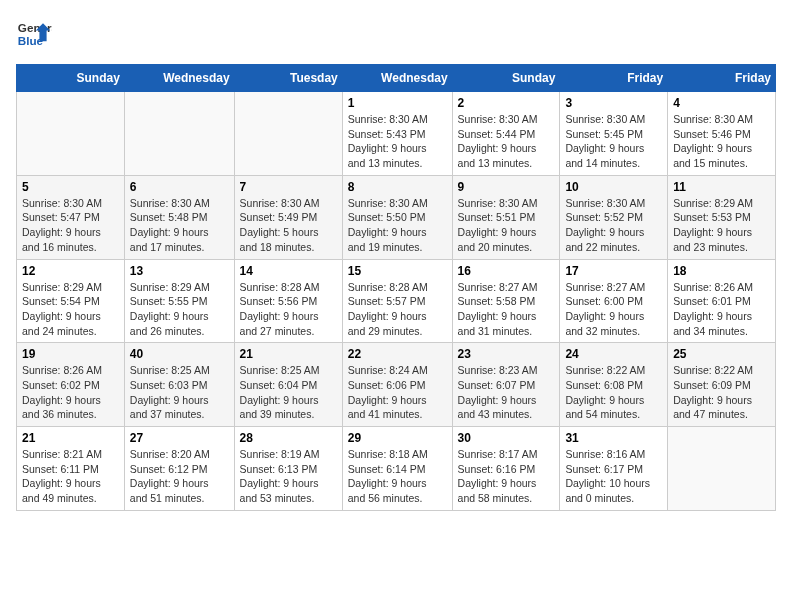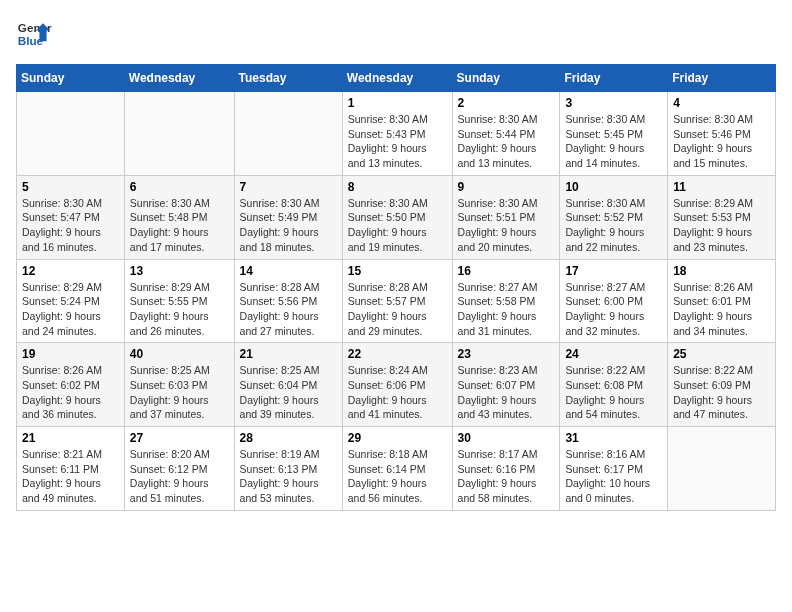--- a/index.html
+++ b/index.html
@@ -39,21 +39,21 @@
     }
     table {
       width: 100%;
       border-collapse: collapse;
       font-size: 11px;
     }
     thead tr th {
       background-color: #1a5fb4;
       color: #fff;
       padding: 6px 4px;
-      text-align: left;
+      text-align: right;
       font-size: 12px;
       font-weight: bold;
       border: 1px solid #1a5fb4;
     }
     tbody tr td {
       border: 1px solid #ccc;
       vertical-align: top;
       padding: 4px 5px;
       width: 113px;
       min-height: 80px;
@@ -112,28 +112,28 @@
         <td class="empty"></td>
         <td class="empty"></td>
         <td><span class="day-number">1</span><span class="cell-text">Sunrise: 8:30 AM</span><br><span class="cell-text">Sunset: 5:43 PM</span><br><span class="cell-text">Daylight: 9 hours and 13 minutes.</span><br></td>
         <td><span class="day-number">2</span><span class="cell-text">Sunrise: 8:30 AM</span><br><span class="cell-text">Sunset: 5:44 PM</span><br><span class="cell-text">Daylight: 9 hours and 13 minutes.</span><br></td>
         <td><span class="day-number">3</span><span class="cell-text">Sunrise: 8:30 AM</span><br><span class="cell-text">Sunset: 5:45 PM</span><br><span class="cell-text">Daylight: 9 hours and 14 minutes.</span><br></td>
         <td><span class="day-number">4</span><span class="cell-text">Sunrise: 8:30 AM</span><br><span class="cell-text">Sunset: 5:46 PM</span><br><span class="cell-text">Daylight: 9 hours and 15 minutes.</span><br></td>
       </tr>
       <tr>
         <td><span class="day-number">5</span><span class="cell-text">Sunrise: 8:30 AM</span><br><span class="cell-text">Sunset: 5:47 PM</span><br><span class="cell-text">Daylight: 9 hours and 16 minutes.</span><br></td>
         <td><span class="day-number">6</span><span class="cell-text">Sunrise: 8:30 AM</span><br><span class="cell-text">Sunset: 5:48 PM</span><br><span class="cell-text">Daylight: 9 hours and 17 minutes.</span><br></td>
-        <td><span class="day-number">7</span><span class="cell-text">Sunrise: 8:30 AM</span><br><span class="cell-text">Sunset: 5:49 PM</span><br><span class="cell-text">Daylight: 9 hours and 18 minutes.</span><br></td>
+        <td><span class="day-number">7</span><span class="cell-text">Sunrise: 8:30 AM</span><br><span class="cell-text">Sunset: 5:49 PM</span><br><span class="cell-text">Daylight: 5 hours and 18 minutes.</span><br></td>
         <td><span class="day-number">8</span><span class="cell-text">Sunrise: 8:30 AM</span><br><span class="cell-text">Sunset: 5:50 PM</span><br><span class="cell-text">Daylight: 9 hours and 19 minutes.</span><br></td>
         <td><span class="day-number">9</span><span class="cell-text">Sunrise: 8:30 AM</span><br><span class="cell-text">Sunset: 5:51 PM</span><br><span class="cell-text">Daylight: 9 hours and 20 minutes.</span><br></td>
         <td><span class="day-number">10</span><span class="cell-text">Sunrise: 8:30 AM</span><br><span class="cell-text">Sunset: 5:52 PM</span><br><span class="cell-text">Daylight: 9 hours and 22 minutes.</span><br></td>
         <td><span class="day-number">11</span><span class="cell-text">Sunrise: 8:29 AM</span><br><span class="cell-text">Sunset: 5:53 PM</span><br><span class="cell-text">Daylight: 9 hours and 23 minutes.</span><br></td>
       </tr>
       <tr>
-        <td><span class="day-number">12</span><span class="cell-text">Sunrise: 8:29 AM</span><br><span class="cell-text">Sunset: 5:24 PM</span><br><span class="cell-text">Daylight: 9 hours and 24 minutes.</span><br></td>
+        <td><span class="day-number">12</span><span class="cell-text">Sunrise: 8:29 AM</span><br><span class="cell-text">Sunset: 5:54 PM</span><br><span class="cell-text">Daylight: 9 hours and 24 minutes.</span><br></td>
         <td><span class="day-number">13</span><span class="cell-text">Sunrise: 8:29 AM</span><br><span class="cell-text">Sunset: 5:55 PM</span><br><span class="cell-text">Daylight: 9 hours and 26 minutes.</span><br></td>
         <td><span class="day-number">14</span><span class="cell-text">Sunrise: 8:28 AM</span><br><span class="cell-text">Sunset: 5:56 PM</span><br><span class="cell-text">Daylight: 9 hours and 27 minutes.</span><br></td>
         <td><span class="day-number">15</span><span class="cell-text">Sunrise: 8:28 AM</span><br><span class="cell-text">Sunset: 5:57 PM</span><br><span class="cell-text">Daylight: 9 hours and 29 minutes.</span><br></td>
         <td><span class="day-number">16</span><span class="cell-text">Sunrise: 8:27 AM</span><br><span class="cell-text">Sunset: 5:58 PM</span><br><span class="cell-text">Daylight: 9 hours and 31 minutes.</span><br></td>
         <td><span class="day-number">17</span><span class="cell-text">Sunrise: 8:27 AM</span><br><span class="cell-text">Sunset: 6:00 PM</span><br><span class="cell-text">Daylight: 9 hours and 32 minutes.</span><br></td>
         <td><span class="day-number">18</span><span class="cell-text">Sunrise: 8:26 AM</span><br><span class="cell-text">Sunset: 6:01 PM</span><br><span class="cell-text">Daylight: 9 hours and 34 minutes.</span><br></td>
       </tr>
       <tr>
         <td><span class="day-number">19</span><span class="cell-text">Sunrise: 8:26 AM</span><br><span class="cell-text">Sunset: 6:02 PM</span><br><span class="cell-text">Daylight: 9 hours and 36 minutes.</span><br></td>
         <td><span class="day-number">40</span><span class="cell-text">Sunrise: 8:25 AM</span><br><span class="cell-text">Sunset: 6:03 PM</span><br><span class="cell-text">Daylight: 9 hours and 37 minutes.</span><br></td>

